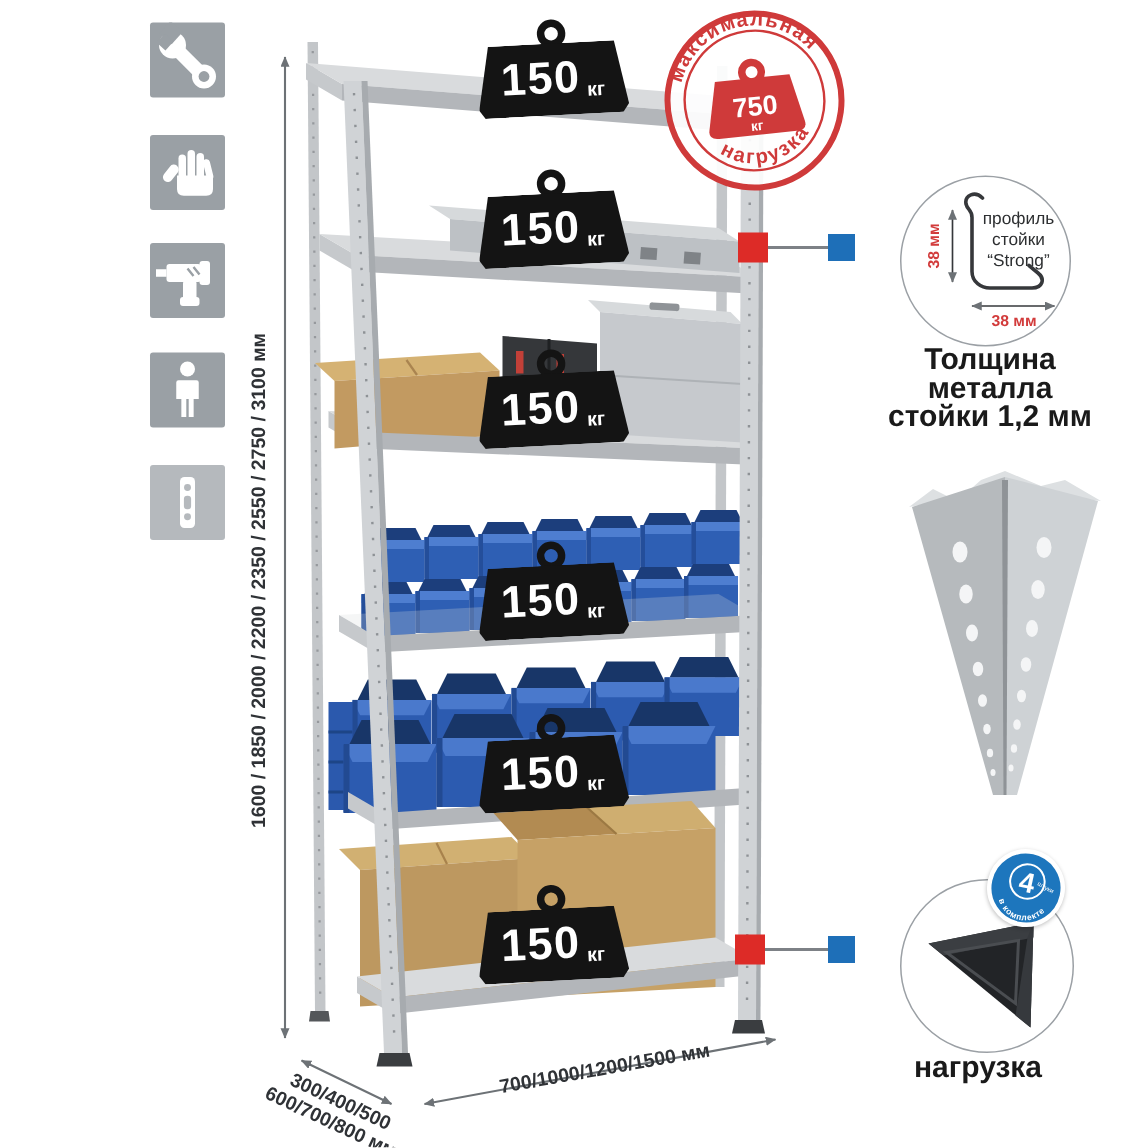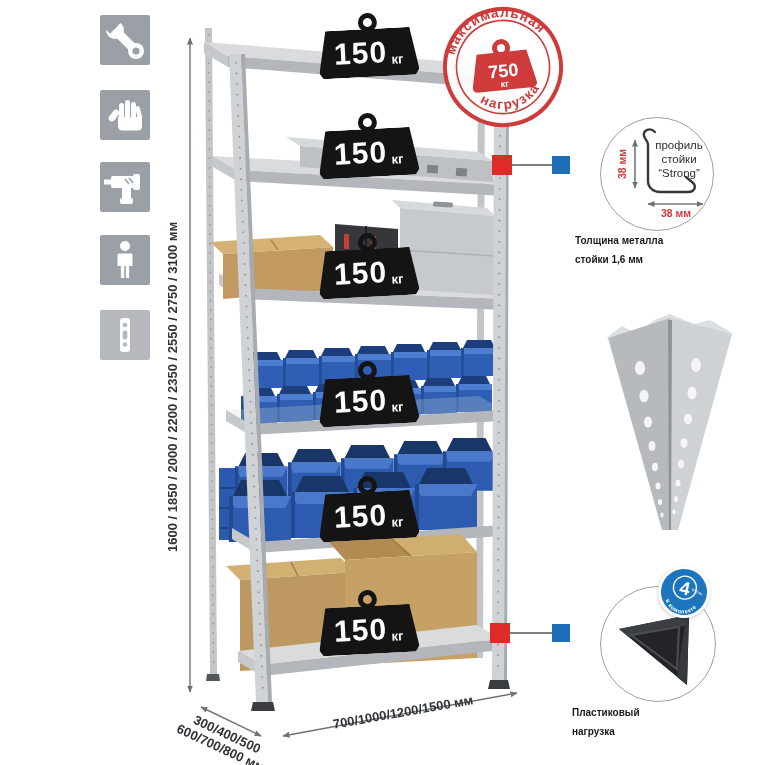--- a/index.html
+++ b/index.html
@@ -22,21 +22,21 @@
               clip-path:polygon(8% 0,92% 0,100% 88%,96% 100%,4% 100%,0 88%);}
   .badge-val{color:#fff;font-size:30px;font-weight:bold;letter-spacing:1px;}
   .badge-unit{color:#fff;font-size:13px;font-weight:bold;margin:14px 0 0 4px;}
   
   .conn-line{position:absolute;height:2px;background:#7d8186;}
   .sq{position:absolute;}
   .sq.red{width:20px;height:20px;background:#dd2b27;}
   .sq.blue{width:18px;height:18px;background:#1e6fb8;}
   
   .callout-circle{position:absolute;border:1.5px solid #9ba0a5;border-radius:50%;background:#fff;}
-  .caption{position:absolute;font-size:10px;font-weight:600;color:#1a1a1a;line-height:19px;}
+  .caption{position:absolute;text-align:center;font-size:20px;font-weight:600;color:#1a1a1a;line-height:19px;}
   
   .foot-badge{position:absolute;left:658px;top:566px;width:52px;height:52px;border-radius:50%;
               background:#1d76bd;border:3px solid #fff;box-sizing:border-box;transform:rotate(12deg);
               box-shadow:0 1px 3px rgba(0,0,0,.25);}
   .stamp{position:absolute;left:440px;top:4px;width:126px;height:126px;transform:rotate(-14deg);}
   svg{display:block;}
 </style>
 </head>
 <body>
 
@@ -288,21 +288,21 @@
       <line x1="47" y1="86" x2="102" y2="86" stroke="#36383b" stroke-width="1.1" marker-start="url(#arr)" marker-end="url(#arr)"></line>
       <text x="25" y="46" transform="rotate(-90 25 46)" text-anchor="middle" font-size="10.5" font-weight="bold" fill="#d23b3b">38 мм</text>
       <text x="75" y="99" text-anchor="middle" font-size="10.5" font-weight="bold" fill="#d23b3b">38 мм</text>
       <text x="78" y="31" text-anchor="middle" font-size="11.5" fill="#2d2f31">профиль</text>
       <text x="78" y="45" text-anchor="middle" font-size="11.5" fill="#2d2f31">стойки</text>
       <text x="78" y="59" text-anchor="middle" font-size="11.5" fill="#2d2f31">“Strong”</text>
     </svg>
   </div>
   <div class="caption" style="left:575px;top:231px;width:170px">
     <div>Толщина металла</div>
-    <div>стойки 1,6 мм</div>
+    <div>стойки 1,2 мм</div>
   </div>
 
   <svg class="abs" style="left:598px;top:308px" width="144" height="232" viewBox="0 0 144 232">
     <polygon points="8,30 24,18 40,26 56,12 72,6 96,16 112,12 136,26 72,18" fill="#dde0e2"></polygon>
     <polygon points="72,10 10,30 64,222 72,222" fill="#b6babd"></polygon>
     <polygon points="72,10 134,26 80,222 72,222" fill="#ced2d5"></polygon>
     <polygon points="70,12 74,12 73,222 71,222" fill="#8f9397"></polygon>
     <g fill="#f4f5f6">
       <ellipse cx="42" cy="60" rx="5" ry="7"></ellipse>
         <ellipse cx="46" cy="88" rx="4.5" ry="6.3"></ellipse>
@@ -336,21 +336,20 @@
       <circle cx="26" cy="21" r="13" fill="none" stroke="#fff" stroke-width="1.5"></circle>
       <text x="26" y="29" text-anchor="middle" font-size="21" font-weight="bold" fill="#fff">4</text>
       <text x="40" y="24" text-anchor="middle" font-size="4.8" fill="#fff" transform="rotate(18 40 24)">штуки</text>
       <path id="fArc" d="M 6,30 A 20,20 0 0 0 46,31" fill="none"></path>
       <text font-size="6.4" font-weight="bold" fill="#fff" letter-spacing="0.5">
         <textPath href="#fArc" startOffset="50%" text-anchor="middle">в комплекте</textPath>
       </text>
     </svg>
   </div>
   <div class="caption" style="left:572px;top:703px;width:160px">
-    <div>Пластиковый</div>
     <div>нагрузка</div>
   </div>
 
   <div class="abs dim-text height-label">1600 / 1850 / 2000 / 2200 / 2350 / 2550 / 2750 / 3100 мм</div>
   <div class="abs dim-text depth-label">
     <div>300/400/500</div>
     <div>600/700/800 мм</div>
   </div>
   <div class="abs dim-text width-label">700/1000/1200/1500 мм</div>
 

